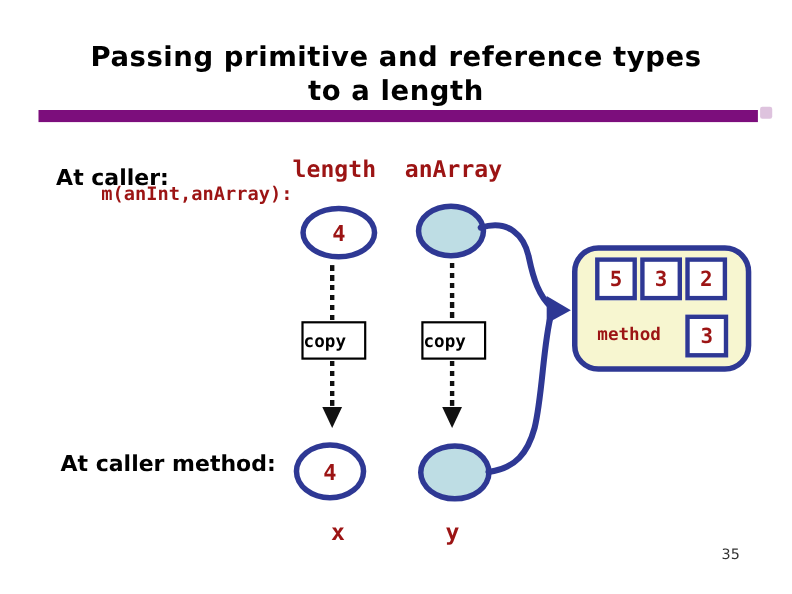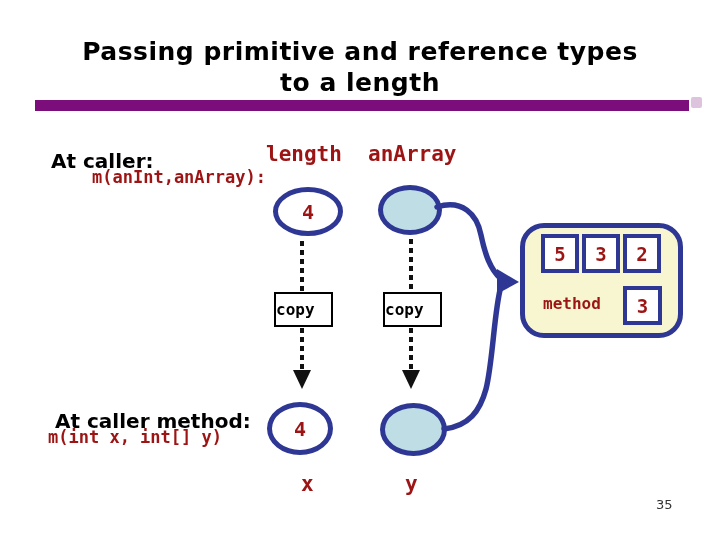--- a/index.html
+++ b/index.html
@@ -122,21 +122,20 @@
   <div class="abs down-arrowhead" style="left:293px;top:370px;"></div>
 
   <div class="abs dotseg" style="left:409px;top:239px;height:52px;"></div>
   <div class="abs copybox" style="left:383px;top:292px;">
     <span>copy</span>
   </div>
   <div class="abs dotseg" style="left:409px;top:328px;height:41px;"></div>
   <div class="abs down-arrowhead" style="left:402px;top:370px;"></div>
 
   <div class="abs section-label" style="left:55px;top:398px;">At caller method:</div>
-  <div class="abs code" style="left:48px;top:427px;">m(int x, int[] y)</div>
 
   <div class="abs ellipse" style="left:267px;top:402px;width:66px;height:53px;">
     <span class="val">4</span>
   </div>
   <div class="abs ellipse blue" style="left:380px;top:403px;width:67px;height:53px;"></div>
 
   <div class="abs varlabel" style="left:301px;top:472px;">x</div>
   <div class="abs varlabel" style="left:405px;top:472px;">y</div>
 
   <div class="abs arraybox"></div>

